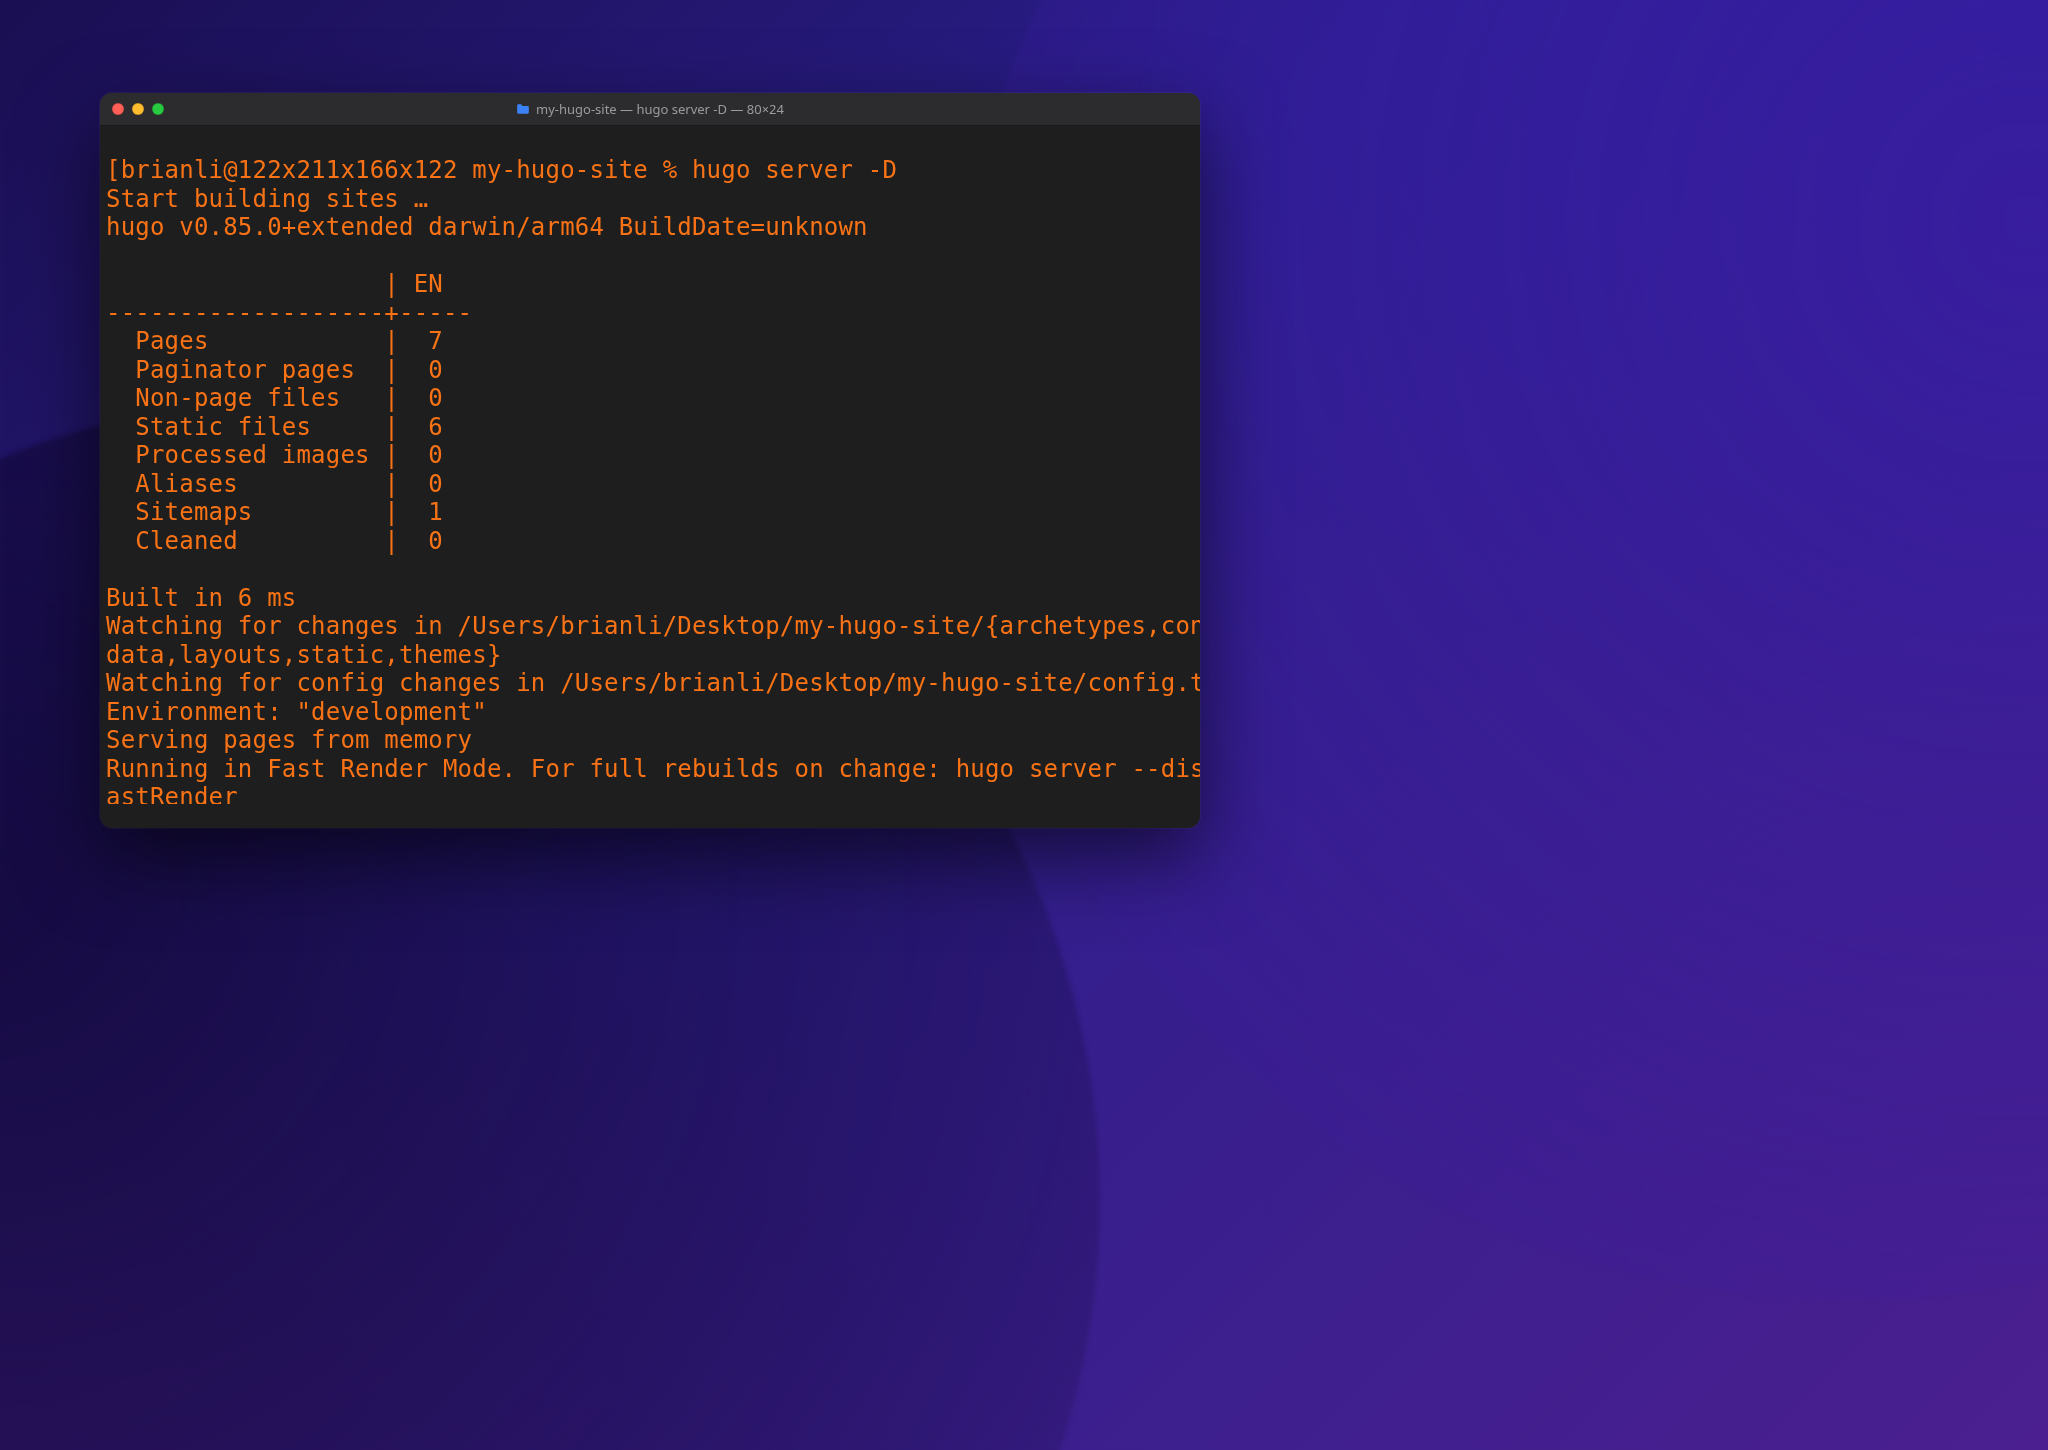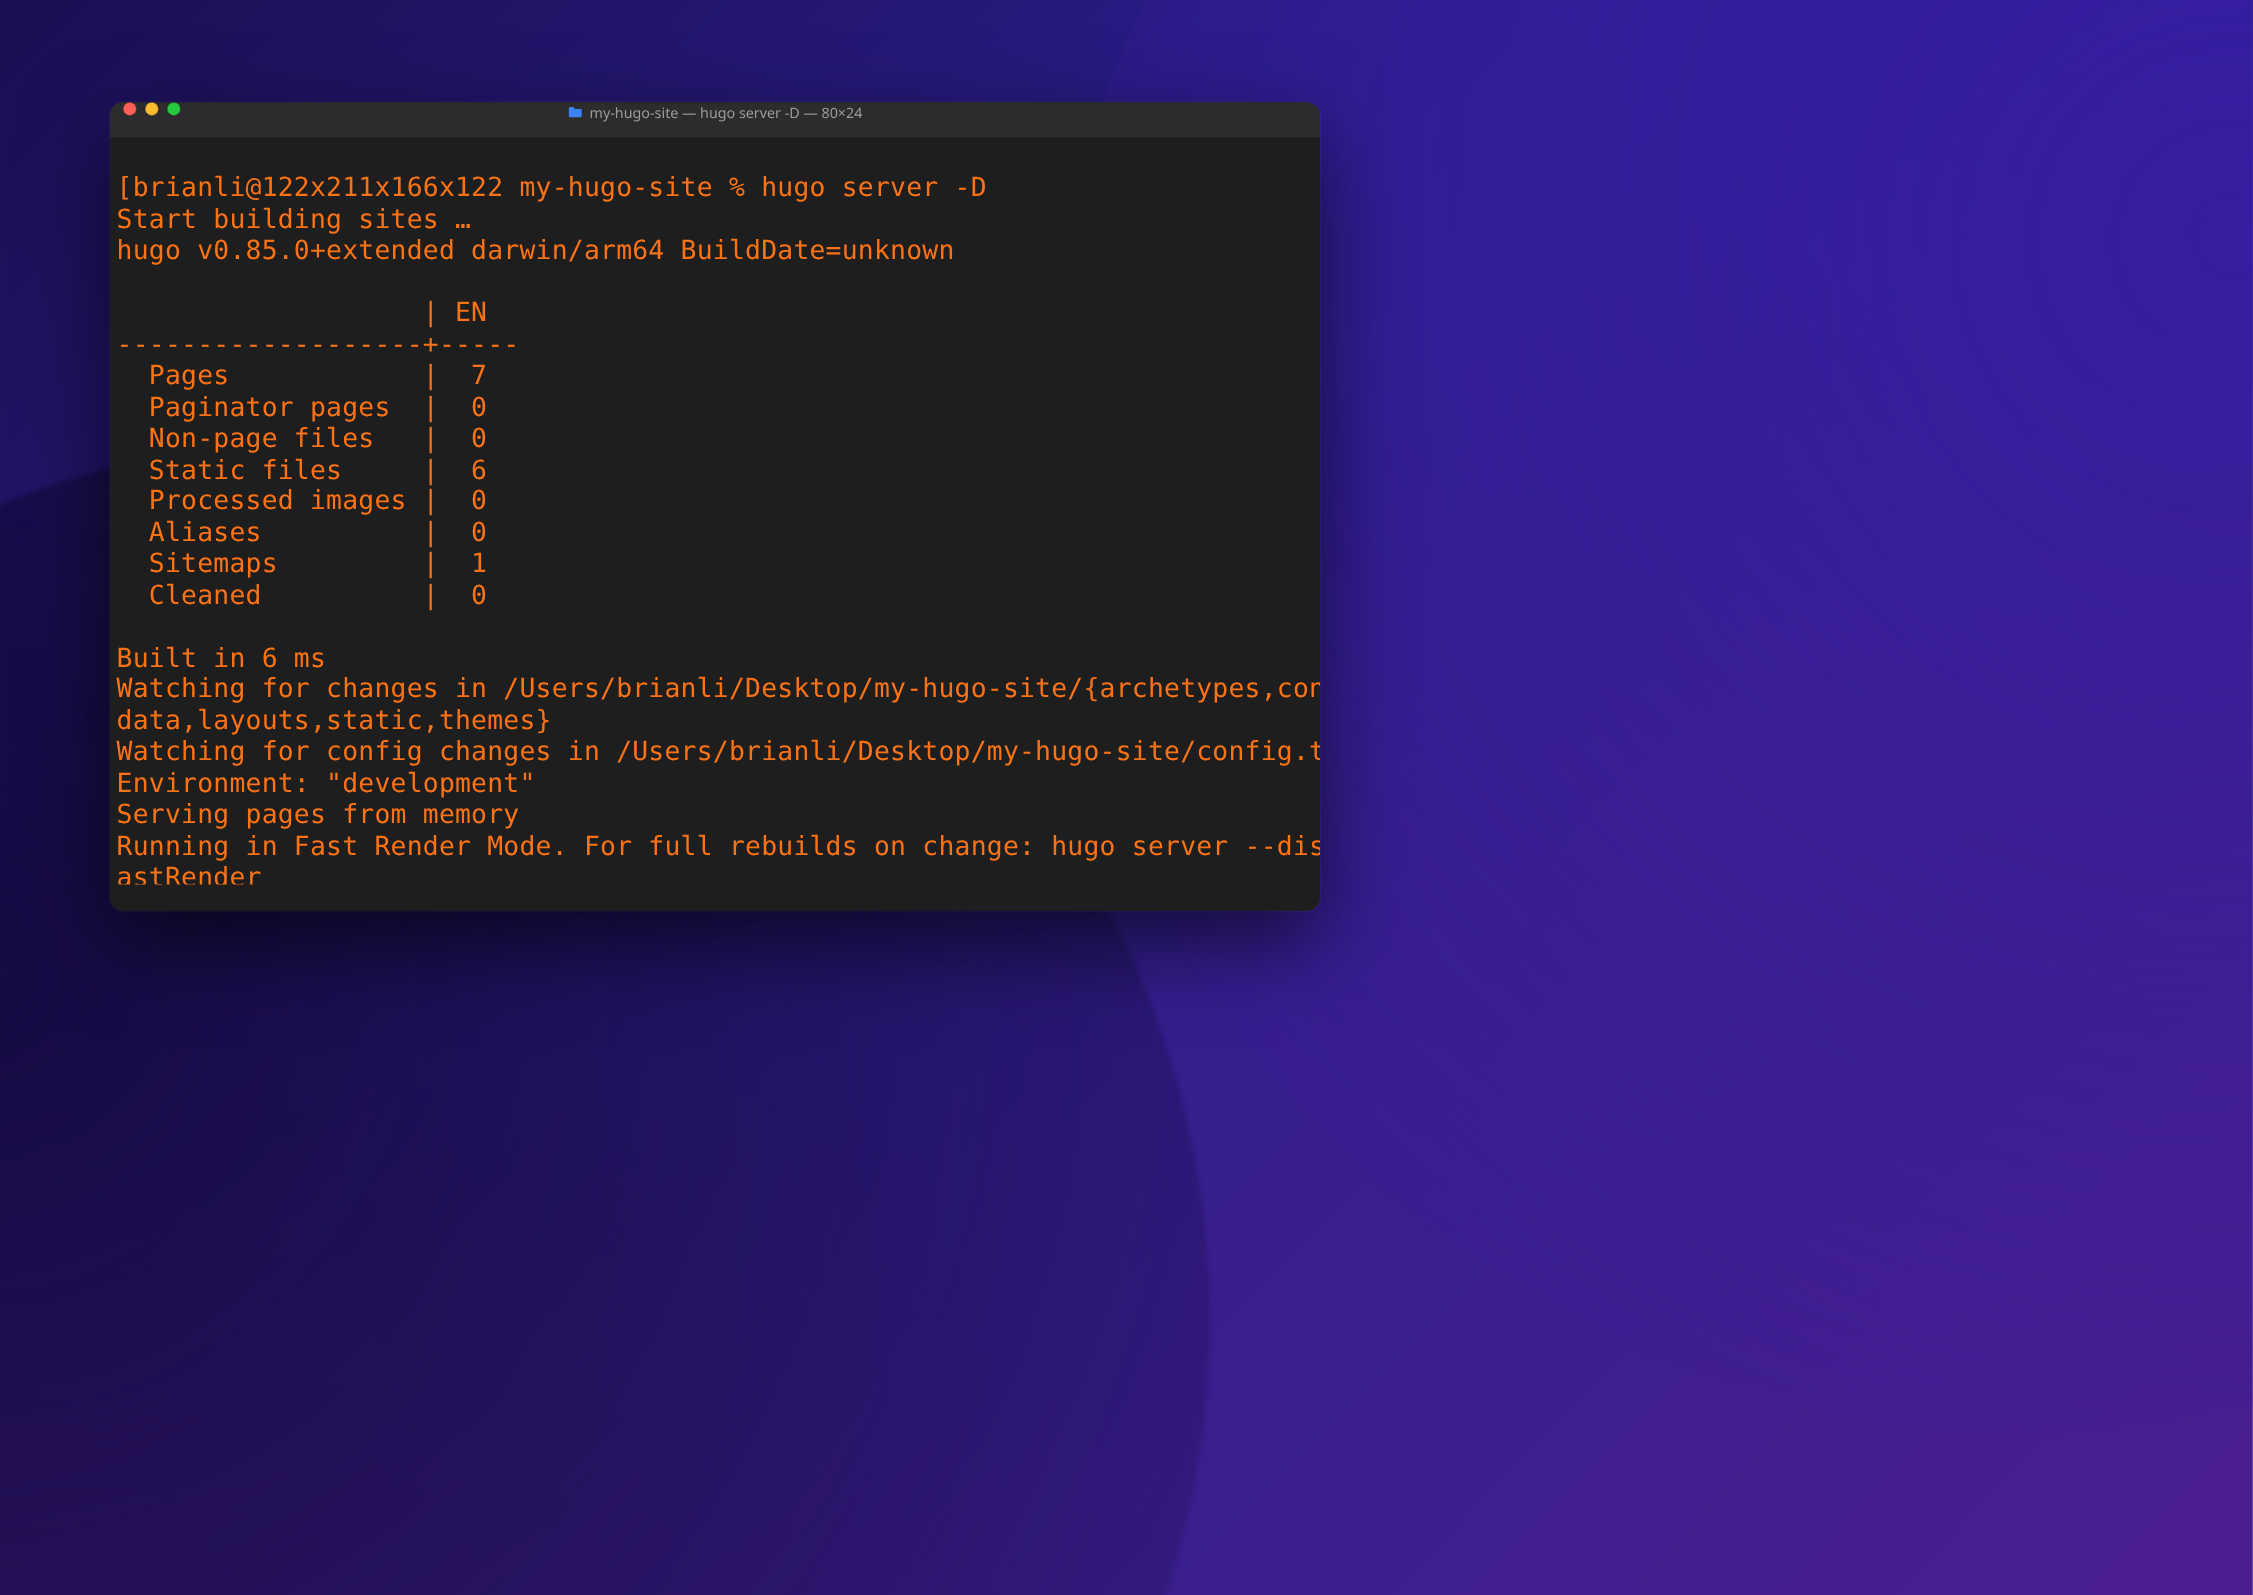--- a/index.html
+++ b/index.html
@@ -47,21 +47,21 @@
     box-shadow: 0 30px 80px rgba(0,0,0,0.6), 0 0 0 1px rgba(255,255,255,0.05);
     background: #1e1e1e;
     display: flex;
     flex-direction: column;
   }
 
   .titlebar {
     height: 32px;
     background: #2c2c2e;
     display: flex;
-    align-items: flex-start;
+    align-items: center;
     padding: 0 12px;
     position: relative;
     flex: 0 0 auto;
     border-bottom: 1px solid #1a1a1a;
   }
 
   .traffic-lights {
     display: flex;
     gap: 8px;
     align-items: center;

